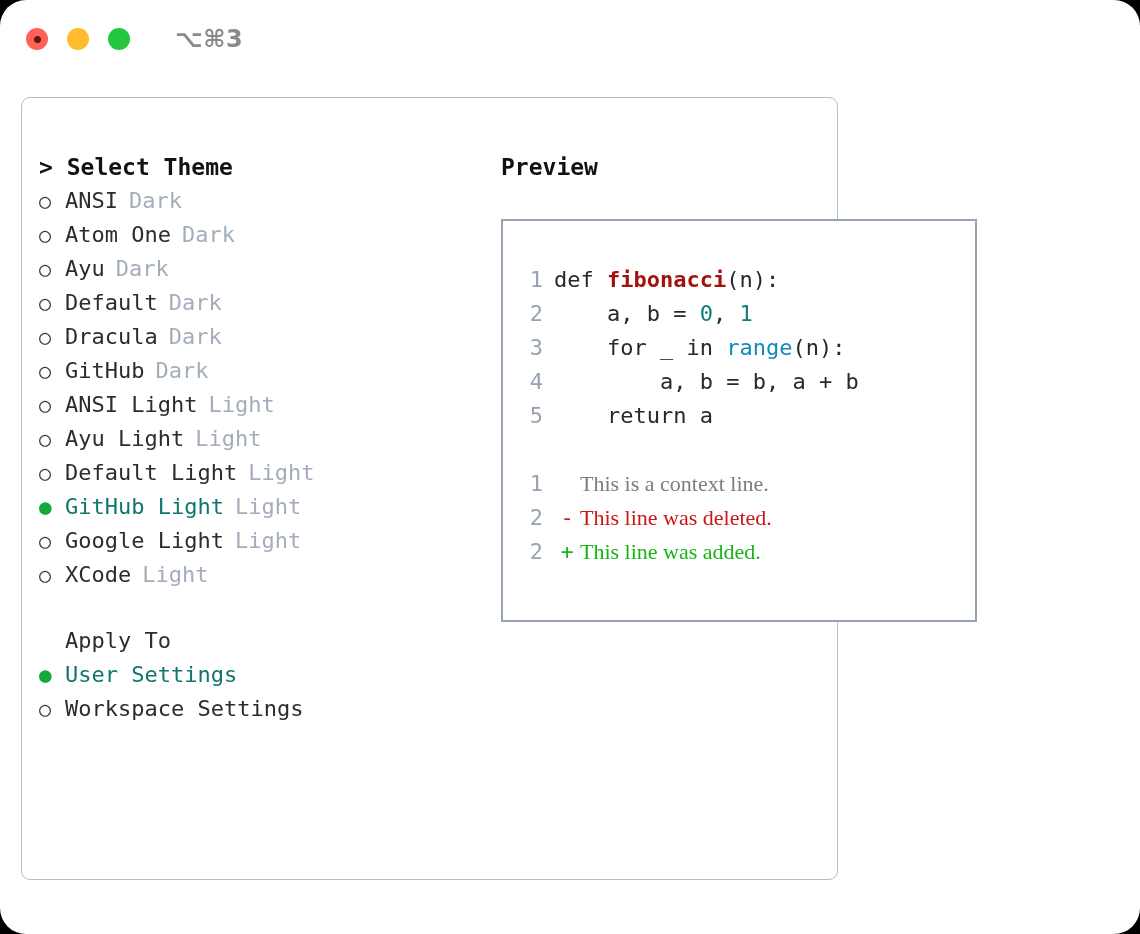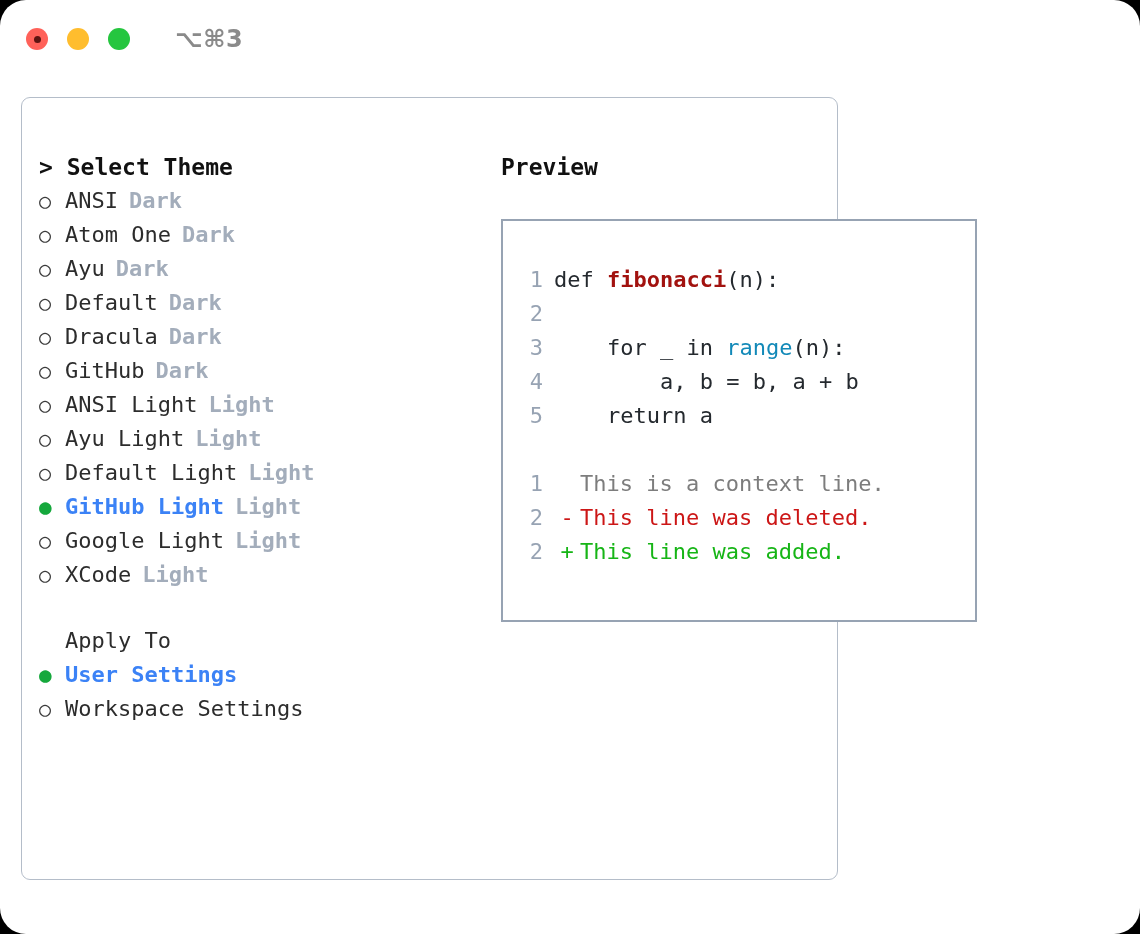--- a/index.html
+++ b/index.html
@@ -115,25 +115,24 @@
     width: 26px;
     flex: 0 0 26px;
     font-size: 20px;
     color: #3b3b3b;
   }
   .bullet.sel {
     color: #15a83c;
     font-size: 21px;
   }
   .opt-label { color: #2c2c2c; }
-  .opt-row.selected .opt-label { color: #3b82f6; font-weight: bold; }
+  .opt-row.selected .opt-label { color: #0f766e; }
   .opt-tag {
     color: #a3adbb;
     margin-left: 11px;
-    font-weight: bold;
   }
 
   .section-header {
     padding-left: 26px;
     font-size: 22px;
     color: #2c2c2c;
     line-height: 34px;
     white-space: pre;
   }
 
@@ -189,21 +188,21 @@
     padding-left: 11px;
     color: #24292e;
   }
   .gap-block { height: 34px; }
 
   .diff-mark {
     flex: 0 0 26px;
     text-align: center;
     padding-left: 11px;
   }
-  .diff-text { color: #24292e; }
+  .diff-text { color: #24292e; font-family: Liberation Serif, serif; }
 
   .tok-fn   { color: #a2120f; font-weight: bold; }
   .tok-num  { color: #0e8076; }
   .tok-call { color: #1289b8; }
   .tok-plain{ color: #24292e; }
 
   .d-context .diff-mark,
   .d-context .diff-text { color: #7d7d7d; }
   .d-del .diff-mark,
   .d-del .diff-text { color: #cc1616; }
@@ -252,21 +251,21 @@
           </div>
 
         <div class="spacer-md"></div>
       </div>
 
       <div class="right-col">
         <div class="preview-header">Preview</div>
         <div class="preview-box">
           <div id="code-block">
               <div class="code-line"><span class="lineno">1</span><span class="code-text"><span class="tok-plain">def </span><span class="tok-fn">fibonacci</span><span class="tok-plain">(n):</span></span></div>
-              <div class="code-line"><span class="lineno">2</span></div>
+              <div class="code-line"><span class="lineno">2</span><span class="code-text"><span class="tok-plain">    a, b = </span><span class="tok-num">0</span><span class="tok-plain">, </span><span class="tok-num">1</span></span></div>
               <div class="code-line"><span class="lineno">3</span><span class="code-text"><span class="tok-plain">    for _ in </span><span class="tok-call">range</span><span class="tok-plain">(n):</span></span></div>
               <div class="code-line"><span class="lineno">4</span><span class="code-text"><span class="tok-plain">        a, b = b, a + b</span></span></div>
               <div class="code-line"><span class="lineno">5</span><span class="code-text"><span class="tok-plain">    return a</span></span></div>
             </div>
           <div class="gap-block"></div>
           <div id="diff-block">
               <div class="code-line d-context"><span class="lineno">1</span><span class="diff-mark"> </span><span class="diff-text">This is a context line.</span></div>
               <div class="code-line d-del"><span class="lineno">2</span><span class="diff-mark">-</span><span class="diff-text">This line was deleted.</span></div>
               <div class="code-line d-add"><span class="lineno">2</span><span class="diff-mark">+</span><span class="diff-text">This line was added.</span></div>
             </div>

